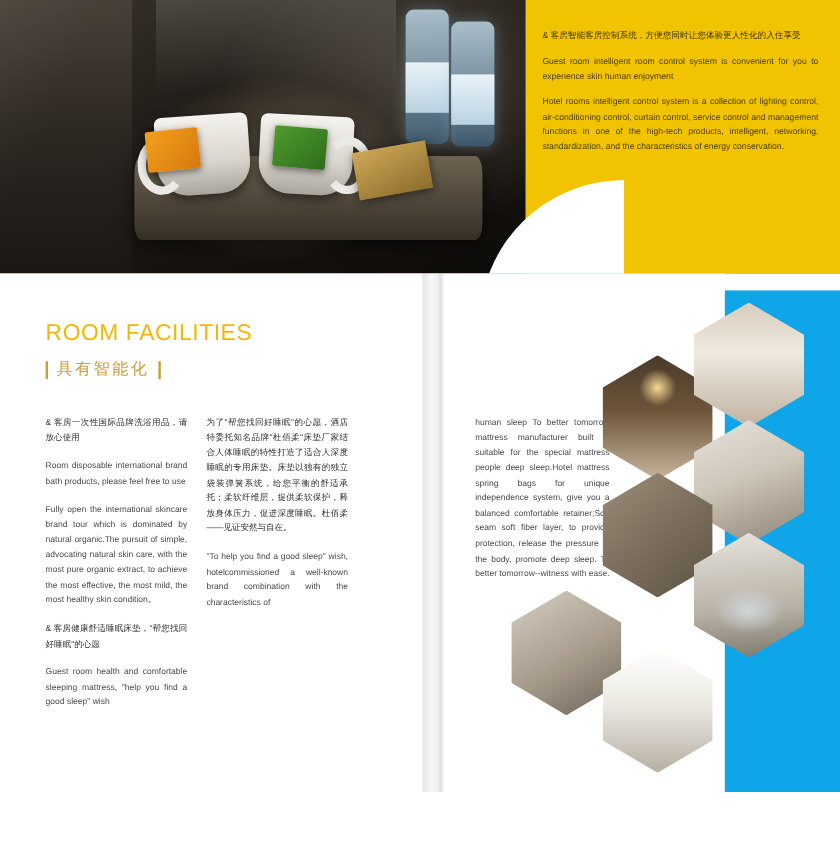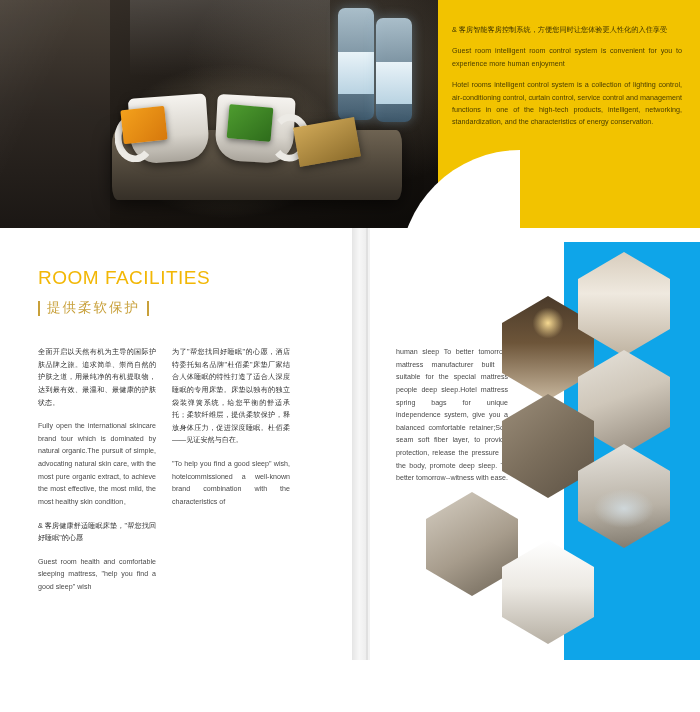--- a/index.html
+++ b/index.html
@@ -137,20 +137,21 @@
     width: 700px; height: 14px;
     background: #ffffff;
   }
 
   
   .book {
     position: absolute;
     left: 0; top: 228px;
     width: 564px; height: 484px;
     background: #ffffff;
+    padding-left: 40px;
   }
   .gutter {
     position: absolute;
     left: 352px; top: 0;
     width: 16px; height: 484px;
     background: linear-gradient(90deg, rgba(0,0,0,0.10), rgba(0,0,0,0.03) 45%, rgba(0,0,0,0.08) 100%);
   }
   .gutter2 {
     position: absolute;
     left: 366px; top: 0; width: 4px; height: 484px;
@@ -231,47 +232,48 @@
           <span class="handle"></span>
         </div>
       <div class="teabag orange"></div>
       <div class="teabag green"></div>
       <div class="money"></div>
     </div>
 
     <div class="yellow-block">
       <div class="yellow-text">
         <p class="cn">&amp; 客房智能客房控制系统，方便您同时让您体验更人性化的入住享受</p>
-        <p class="en">Guest room intelligent room control system is convenient for you to experience more human enjoyment</p>
+        <p class="en">Guest room intelligent room control system is convenient for you to experience skin human enjoyment</p>
         <p class="en">Hotel rooms intelligent control system is a collection of lighting control, air-conditioning control, curtain control, service control and management functions in one of the high-tech products, intelligent, networking, standardization, and the characteristics of energy conservation.</p>
       </div>
     </div>
 
     <div class="corner-round"></div>
   </div>
 
   <div class="white-gap"></div>
 
   <div class="book">
     <div class="gutter"></div>
     <div class="gutter2"></div>
 
     <div class="title-wrap">
       <div class="title-en">
         <div>ROOM FACILITIES</div>
       </div>
       <div class="title-cn-row">
         <span class="bar"></span>
-        <span>提供柔软保护</span>
+        <span>具有智能化</span>
         <span class="bar"></span>
       </div>
     </div>
 
     <div class="col col-1">
-      <p class="cn">全面开启以天然有机为主导的国际护肤品牌之旅。追求简单、崇尚自然的护肤之道，用最纯净的有机提取物，达到最有效、最温和、最健康的护肤状态。</p>
+      <p class="cn">&amp; 客房一次性国际品牌洗浴用品，请放心使用</p>
+      <p class="en">Room disposable international brand bath products, please feel free to use</p>
       <p class="en">Fully open the international skincare brand tour which is dominated by natural organic.The pursuit of simple, advocating natural skin care, with the most pure organic extract, to achieve the most effective, the most mild, the most healthy skin condition。</p>
       <p class="cn">&amp; 客房健康舒适睡眠床垫，"帮您找回好睡眠"的心愿</p>
       <p class="en">Guest room health and comfortable sleeping mattress, "help you find a good sleep" wish</p>
     </div>
 
     <div class="col col-2">
       <p class="cn">为了"帮您找回好睡眠"的心愿，酒店特委托知名品牌"杜佰柔"床垫厂家结合人体睡眠的特性打造了适合人深度睡眠的专用床垫。床垫以独有的独立袋装弹簧系统，给您平衡的舒适承托；柔软纤维层，提供柔软保护，释放身体压力，促进深度睡眠。杜佰柔——见证安然与自在。</p>
       <p class="en">"To help you find a good sleep" wish, hotelcommissioned a well-known brand combination with the characteristics of</p>
     </div>
 

